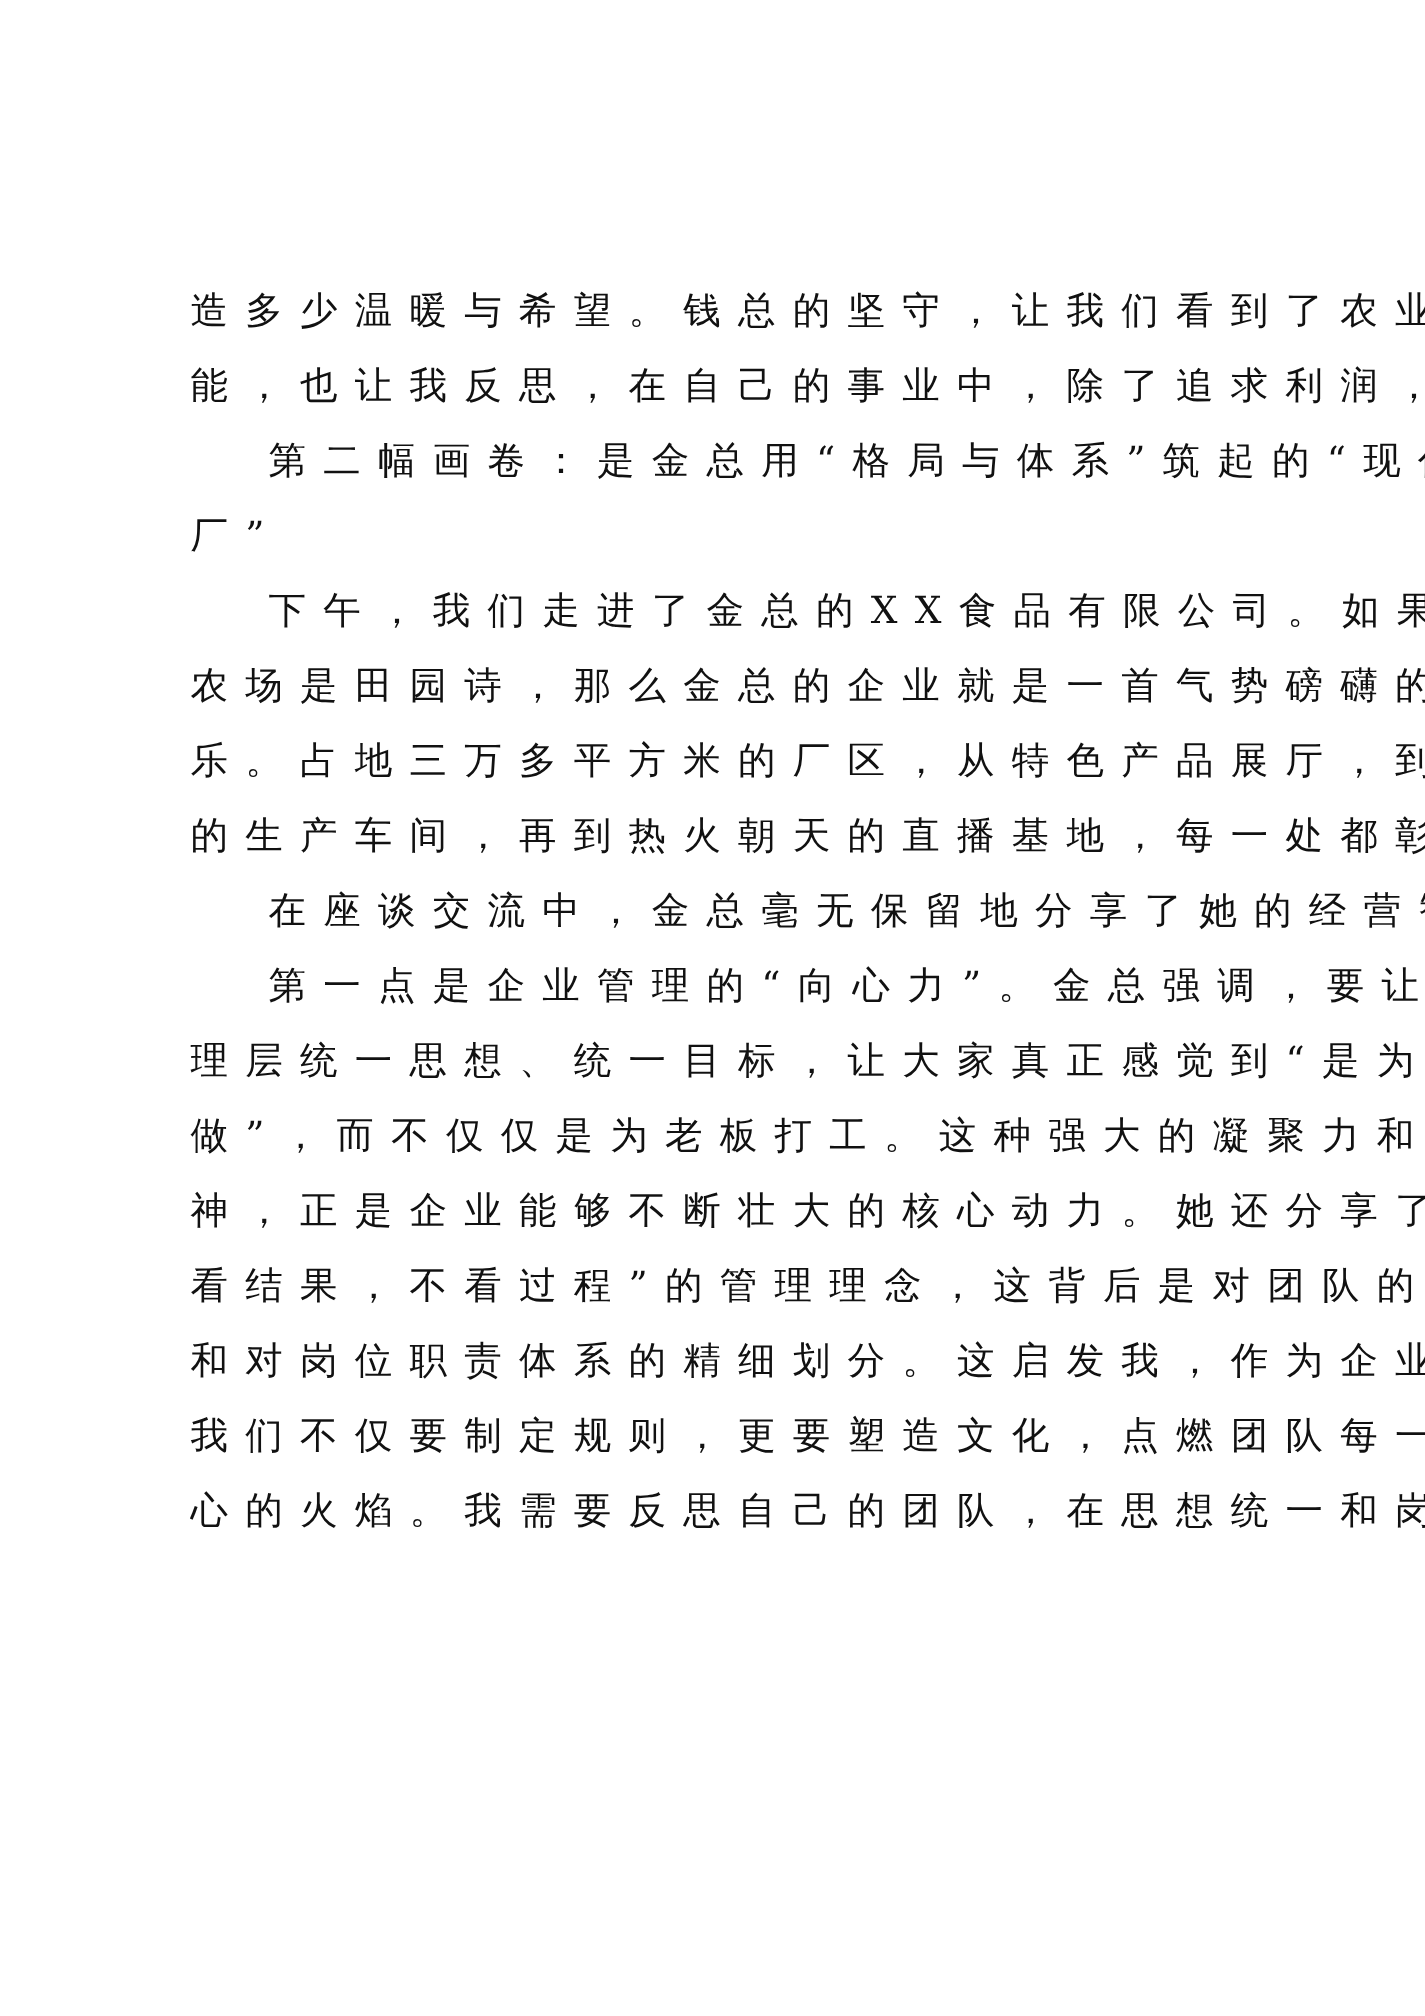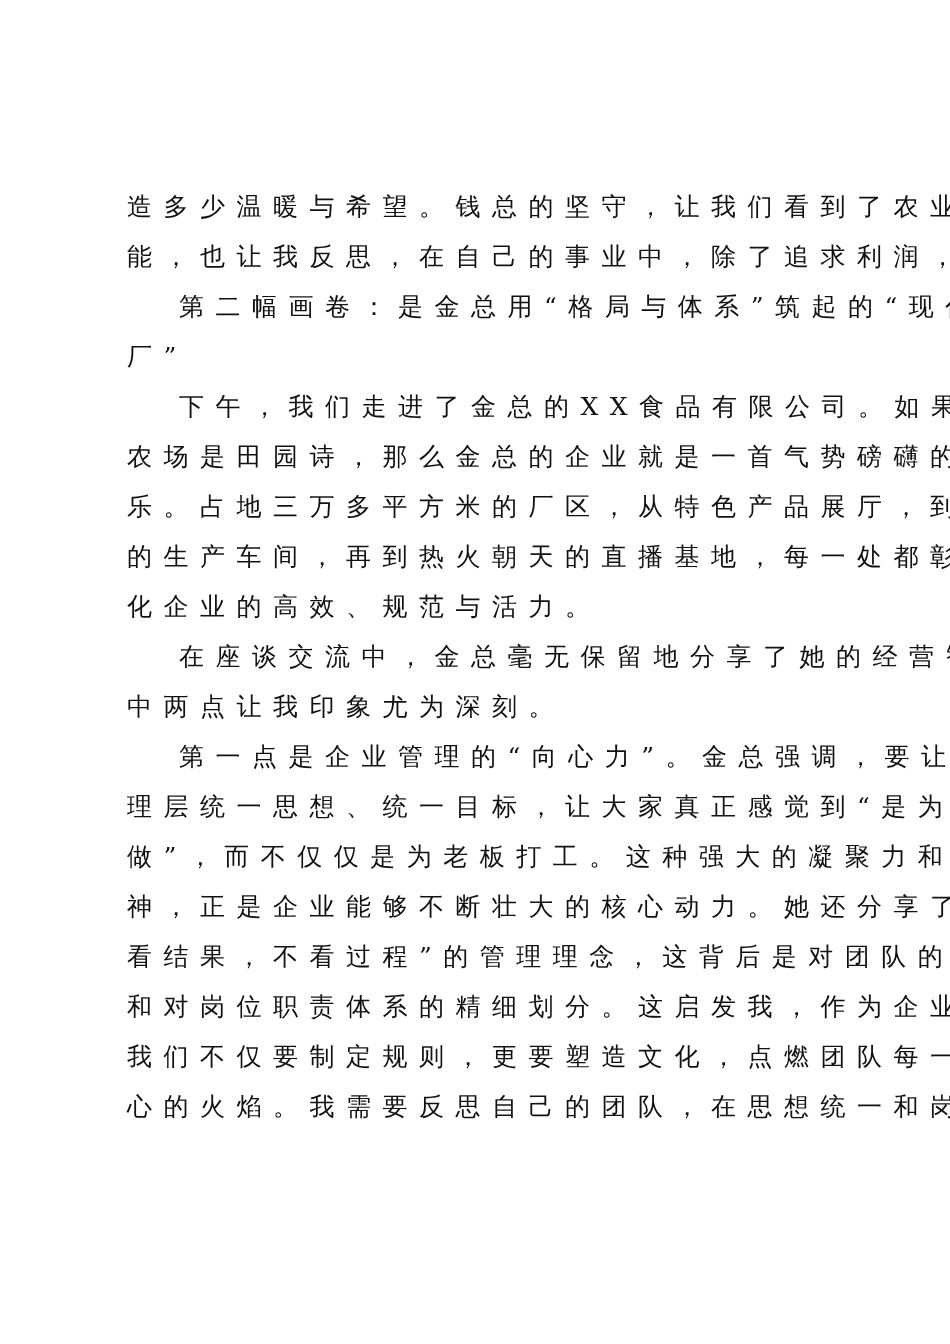--- a/index.html
+++ b/index.html
@@ -55,26 +55,24 @@
     <div class="paragraph">
       <div class="line indent">第二幅画卷：是金总用“格局与体系”筑起的“现代工</div>
       <div class="line">厂”</div>
     </div>
 
     <div class="paragraph">
       <div class="line indent">下午，我们走进了金总的XX食品有限公司。如果说钱总的</div>
       <div class="line">农场是田园诗，那么金总的企业就是一首气势磅礴的现代交响</div>
       <div class="line">乐。占地三万多平方米的厂区，从特色产品展厅，到一尘不染</div>
       <div class="line">的生产车间，再到热火朝天的直播基地，每一处都彰显着现代</div>
-      <div class="line">化企业的高效、规范与活力。</div>
     </div>
 
     <div class="paragraph">
       <div class="line indent">在座谈交流中，金总毫无保留地分享了她的经营智慧，其</div>
-      <div class="line">中两点让我印象尤为深刻。</div>
     </div>
 
     <div class="paragraph">
       <div class="line indent">第一点是企业管理的“向心力”。金总强调，要让核心管</div>
       <div class="line">理层统一思想、统一目标，让大家真正感觉到“是为自己而</div>
       <div class="line">做”，而不仅仅是为老板打工。这种强大的凝聚力和主人翁精</div>
       <div class="line">神，正是企业能够不断壮大的核心动力。她还分享了“老板只</div>
       <div class="line">看结果，不看过程”的管理理念，这背后是对团队的高度信任</div>
       <div class="line">和对岗位职责体系的精细划分。这启发我，作为企业的管理者，</div>
       <div class="line">我们不仅要制定规则，更要塑造文化，点燃团队每一个成员内</div>

